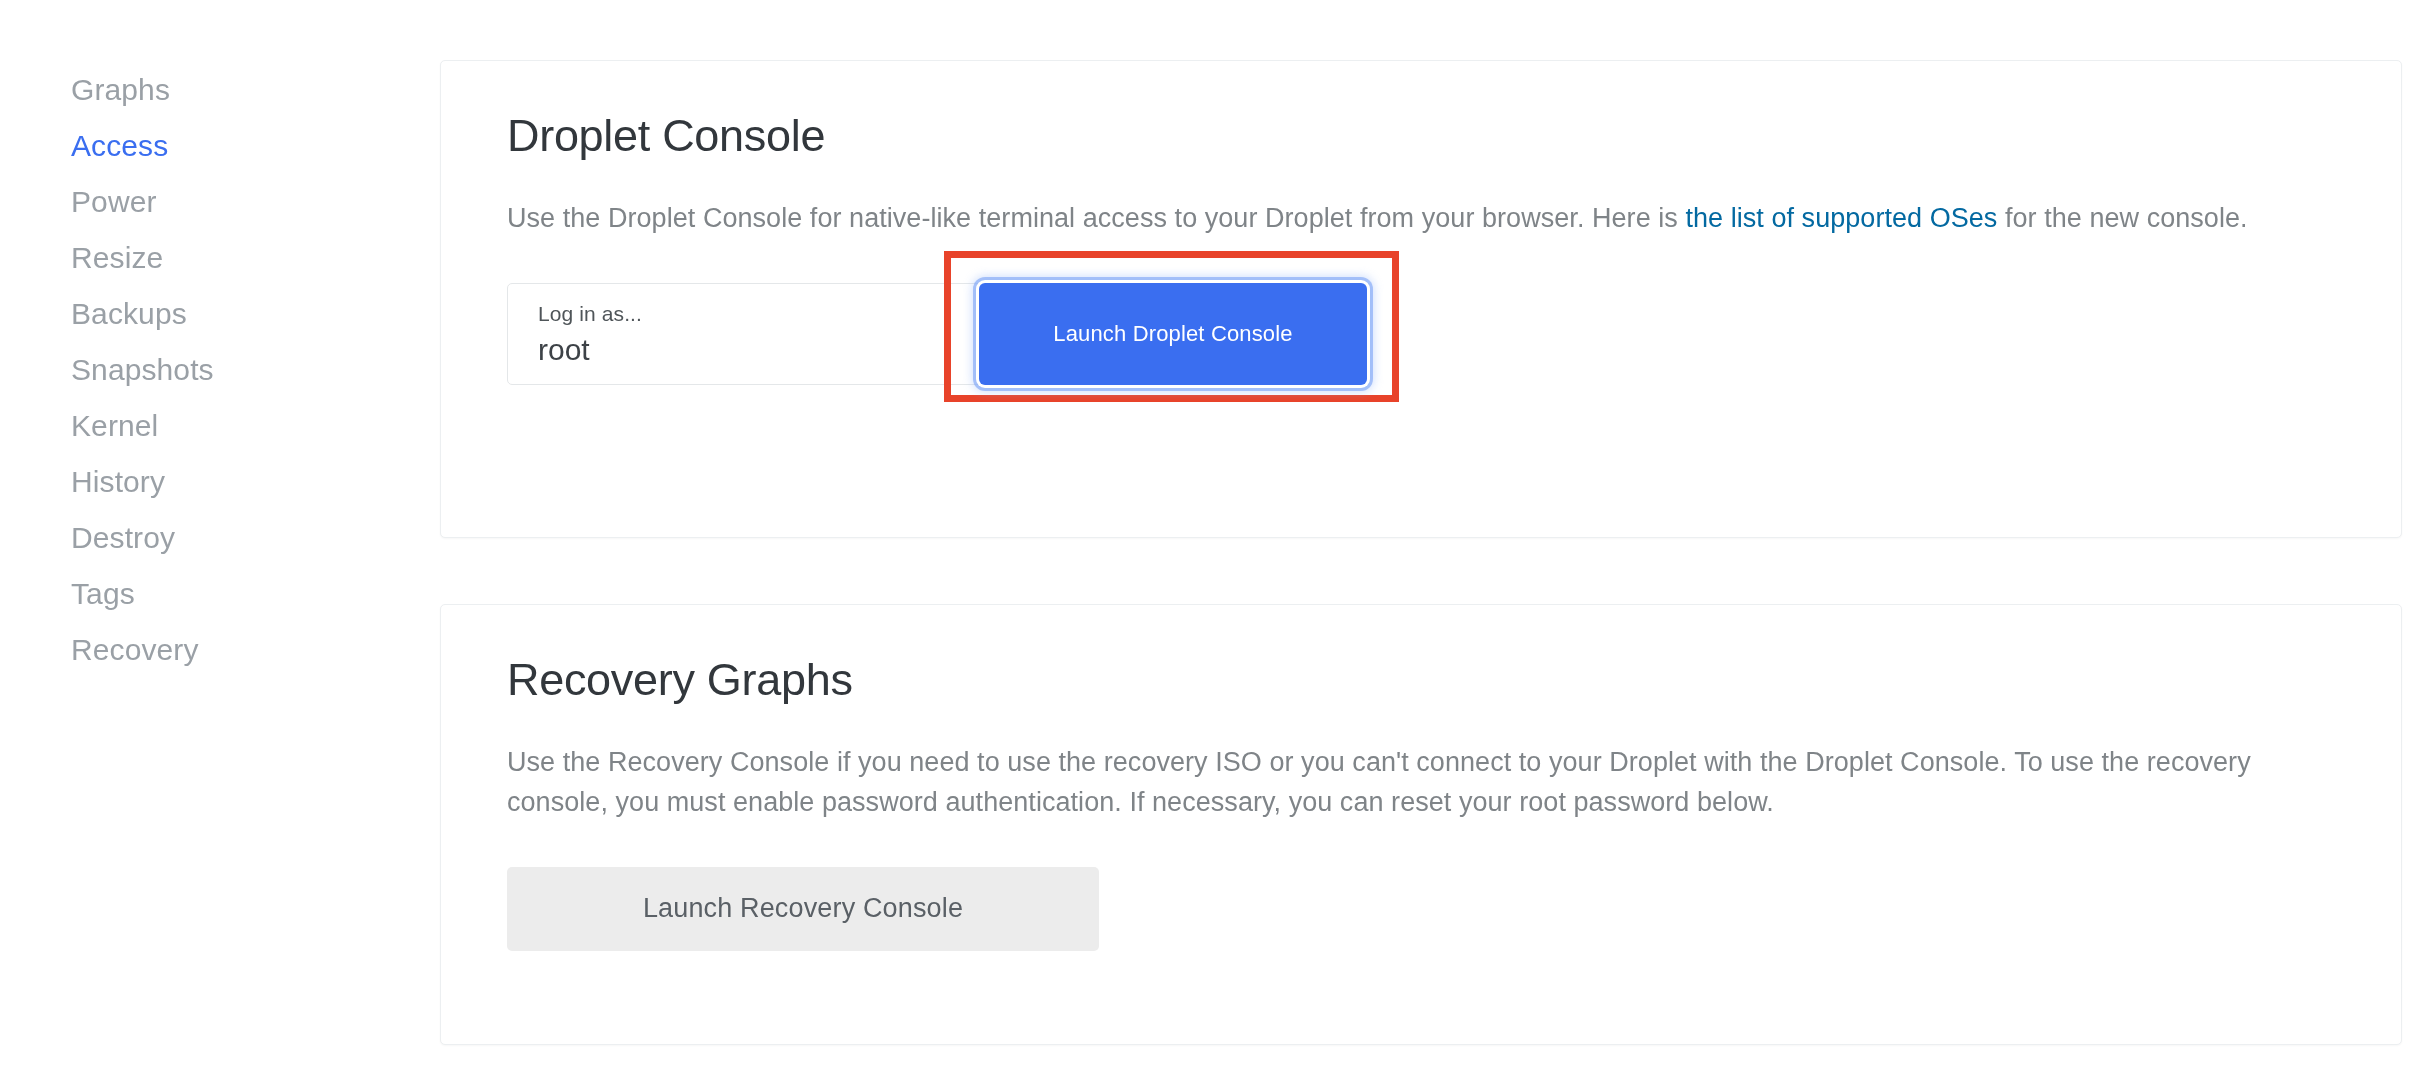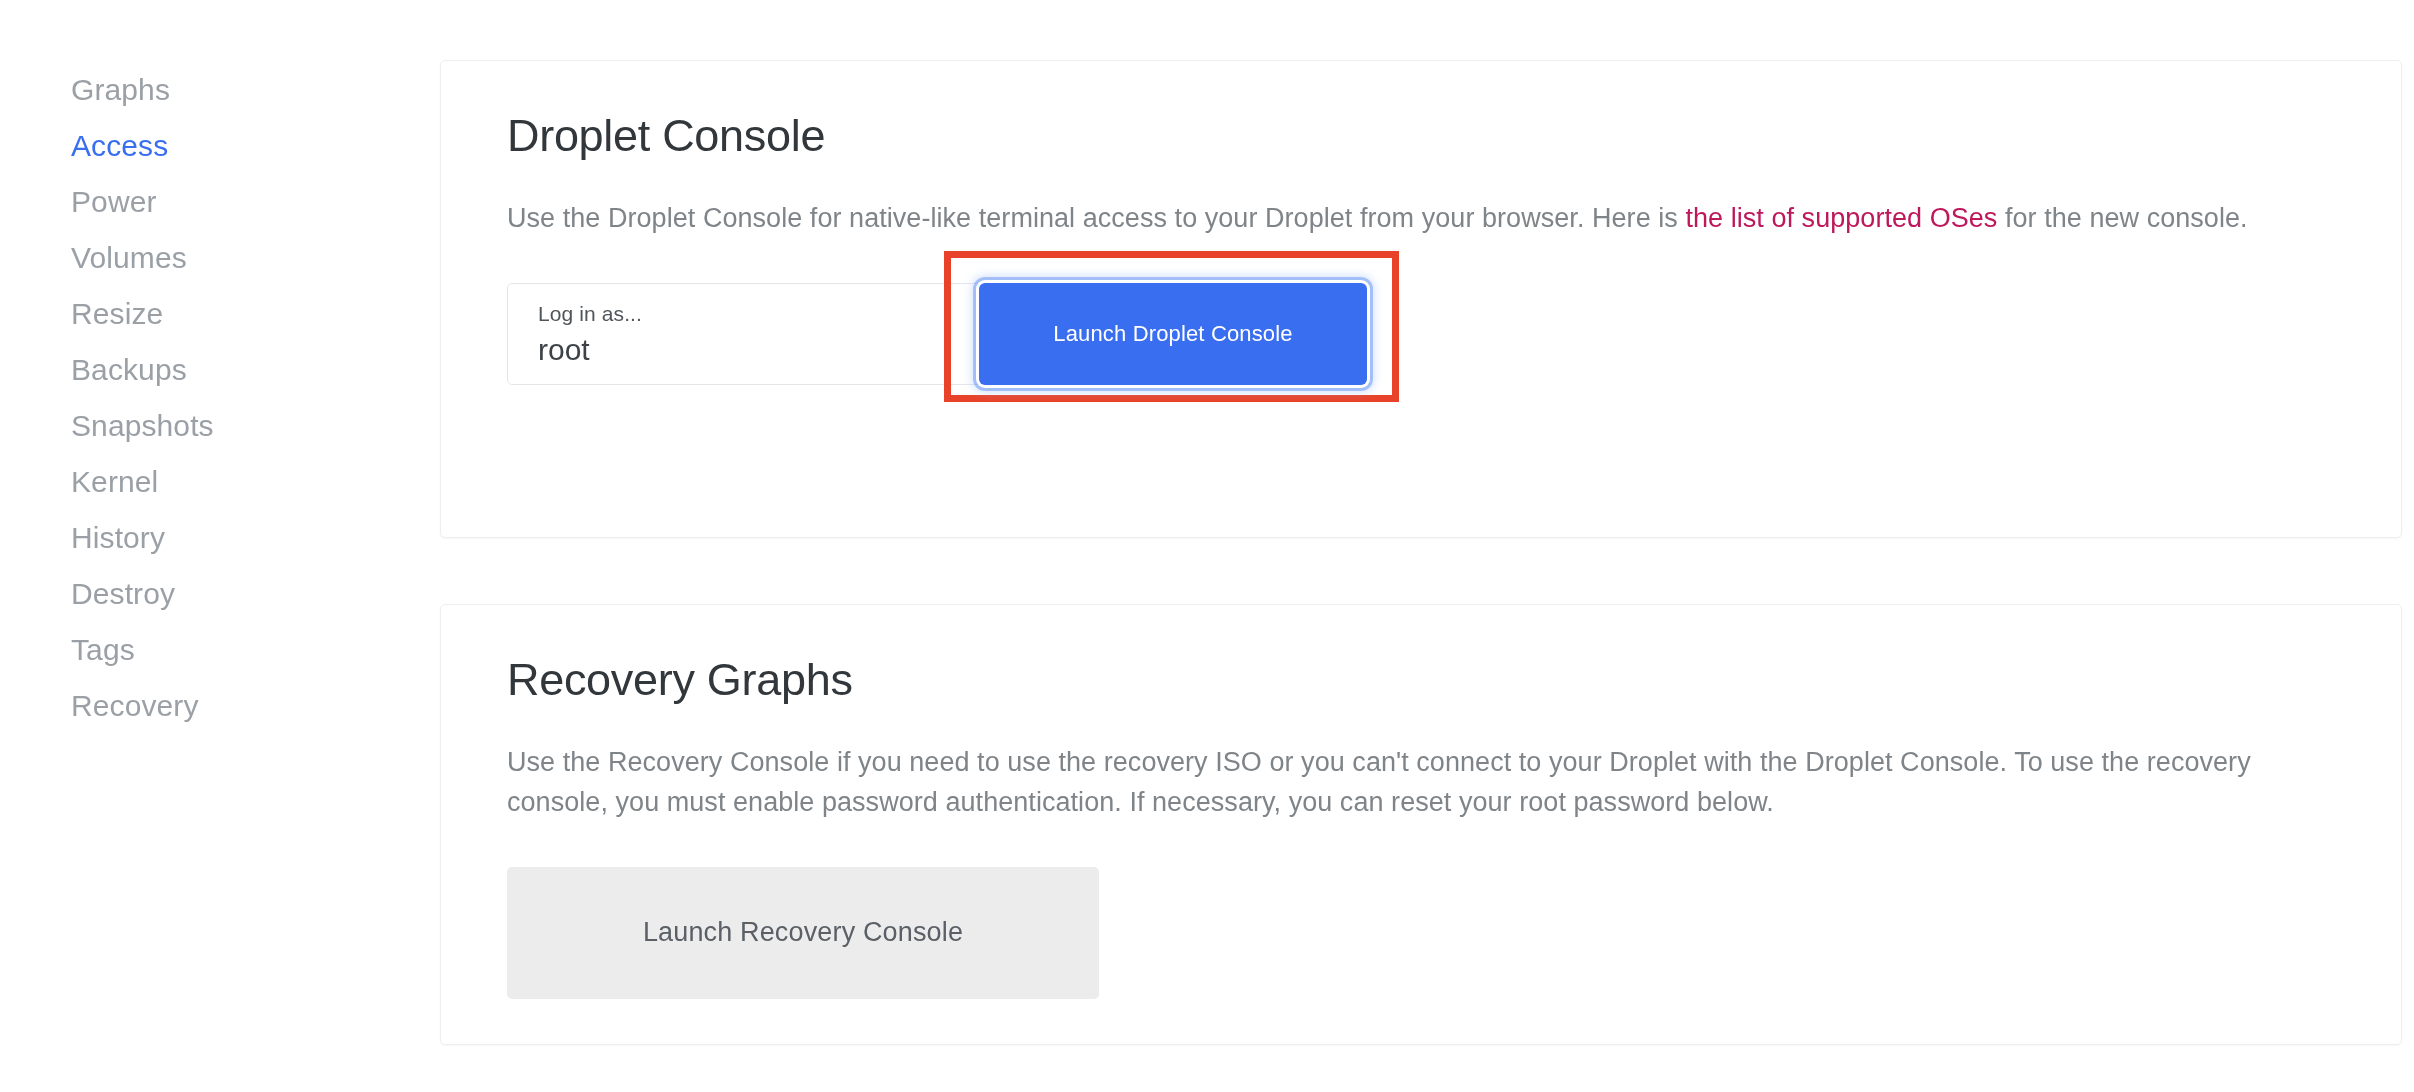--- a/index.html
+++ b/index.html
@@ -93,21 +93,21 @@
   .card-desc {
     font-size: 27px;
     line-height: 1.47;
     color: #7f8488;
     font-weight: 400;
     max-width: 1800px;
     letter-spacing: 0.05px;
   }
 
   .card-desc a {
-    color: #be185d;
+    color: #0369a1;
     text-decoration: none;
   }
 
   
   .action-row {
     position: relative;
     margin-top: 44px;
     height: 104px;
   }
 
@@ -170,41 +170,40 @@
       0 0 0 3px #ffffff,
       0 0 0 6px rgba(126,165,245,0.62),
       0 0 10px 7px rgba(150,183,250,0.45);
     z-index: 6;
   }
 
   .btn-secondary {
     display: block;
     margin-top: 44px;
     width: 592px;
-    height: 132px;
+    height: 84px;
     background: #ececec;
     color: #5a6066;
     font-size: 27px;
     font-family: "Liberation Sans", sans-serif;
     border: none;
     border-radius: 5px;
     cursor: pointer;
     letter-spacing: 0.15px;
   }
 </style>
 </head>
 <body>
 
 <div class="page">
 
   <nav class="sidebar">
     <a class="nav-item">Graphs</a>
     <a class="nav-item active">Access</a>
     <a class="nav-item">Power</a>
-    <a class="nav-item">Volumes</a>
     <a class="nav-item">Resize</a>
     <a class="nav-item">Backups</a>
     <a class="nav-item">Snapshots</a>
     <a class="nav-item">Kernel</a>
     <a class="nav-item">History</a>
     <a class="nav-item">Destroy</a>
     <a class="nav-item">Tags</a>
     <a class="nav-item">Recovery</a>
   </nav>
 

